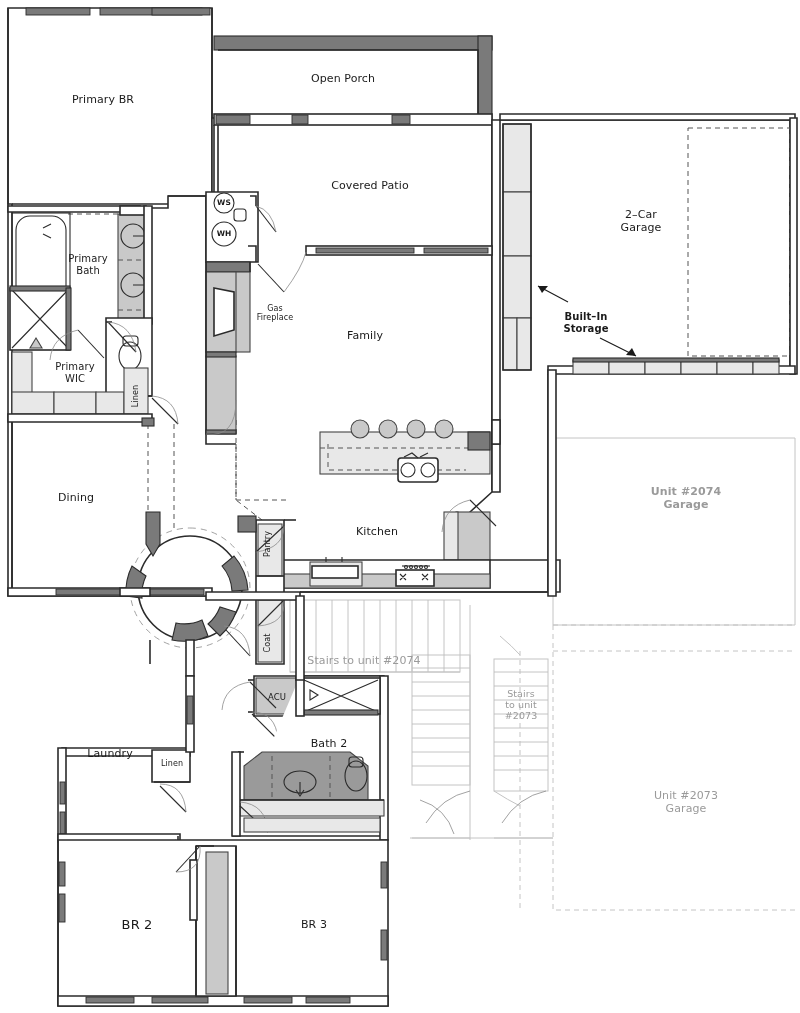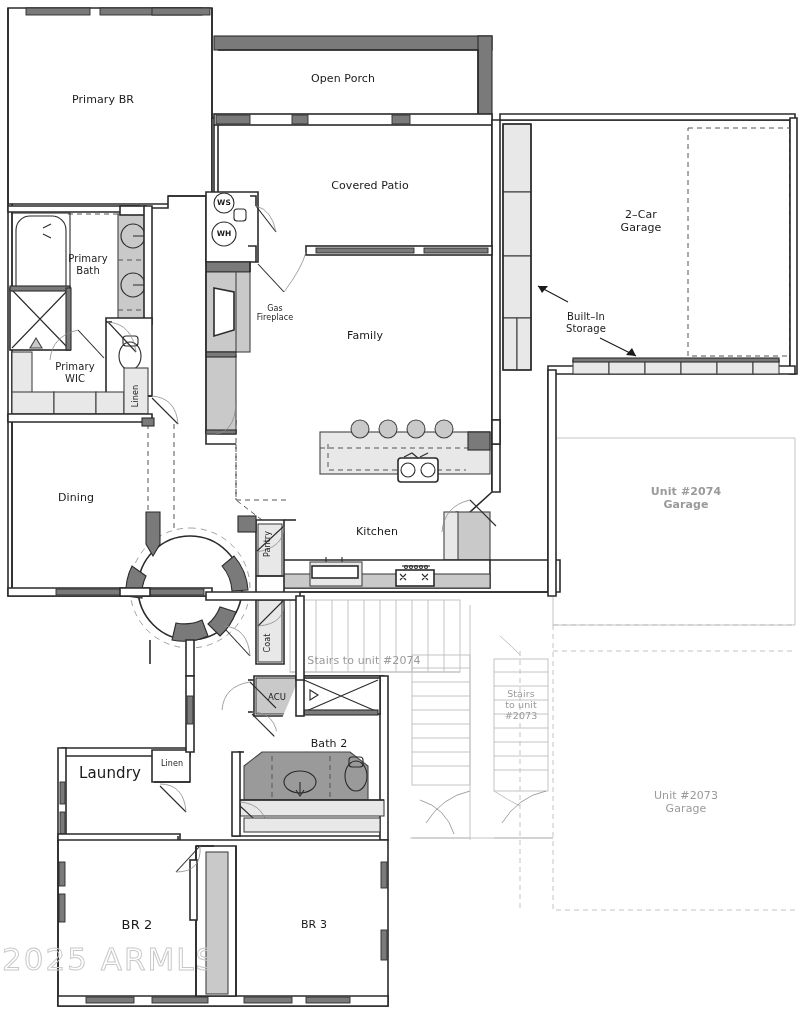--- a/index.html
+++ b/index.html
@@ -389,40 +389,39 @@
       <div class="lbl" style="left: 370px; top: 186px; font-size: 11px;">Covered Patio</div>
       <div class="lbl" style="left: 88px; top: 265px; font-size: 10px;">Primary
 Bath</div>
       <div class="lbl" style="left: 75px; top: 373px; font-size: 10px;">Primary
 WIC</div>
       <div class="lbl" style="left: 275px; top: 313px; font-size: 8px;">Gas
 Fireplace</div>
       <div class="lbl" style="left: 365px; top: 336px; font-size: 11px;">Family</div>
       <div class="lbl" style="left: 641px; top: 222px; font-size: 11px;">2–Car
 Garage</div>
-      <div class="lbl" style="left: 586px; top: 323px; font-size: 10px;">Built–In
+      <div class="lbl" style="left: 586px; top: 323px; font-size: 10px; font-weight: bold;">Built–In
 Storage</div>
       <div class="lbl" style="left: 76px; top: 498px; font-size: 11px;">Dining</div>
       <div class="lbl" style="left: 377px; top: 532px; font-size: 11px;">Kitchen</div>
       <div class="lbl vert" style="left: 268px; top: 544px; font-size: 8px;">Pantry</div>
       <div class="lbl vert" style="left: 268px; top: 643px; font-size: 8px;">Coat</div>
       <div class="lbl vert" style="left: 136px; top: 396px; font-size: 8px;">Linen</div>
       <div class="lbl" style="left: 172px; top: 764px; font-size: 8px;">Linen</div>
       <div class="lbl" style="left: 277px; top: 697px; font-size: 8.5px;">ACU</div>
       <div class="lbl" style="left: 329px; top: 744px; font-size: 11px;">Bath 2</div>
-      <div class="lbl" style="left: 110px; top: 774px; font-size: 15px;">Laundry</div>
+      <div class="lbl" style="left: 110px; top: 754px; font-size: 11px;">Laundry</div>
       <div class="lbl" style="left: 137px; top: 925px; font-size: 13px;">BR 2</div>
       <div class="lbl" style="left: 314px; top: 925px; font-size: 11px;">BR 3</div>
       <div class="lbl ghost" style="left: 364px; top: 645px; font-size: 11px; margin-top: 16px;">Stairs to unit #2074</div>
       <div class="lbl ghost" style="left: 521px; top: 705px; font-size: 9.5px;">Stairs
 to unit
 #2073</div>
       <div class="lbl ghost" style="left: 686px; top: 499px; font-size: 11px; font-weight: bold;">Unit #2074
 Garage</div>
       <div class="lbl ghost" style="left: 686px; top: 767px; font-size: 11px; margin-top: 36px;">Unit #2073
 Garage</div>
       <div class="lbl" style="left: 224px; top: 203px; font-size: 7.5px; font-weight: 700;">WS</div>
       <div class="lbl" style="left: 224px; top: 234px; font-size: 7.5px; font-weight: 700;">WH</div>
     </div>
 
-<div class="wm">2025 ARMLS</div>
 
 </div>
 
 </body></html>

